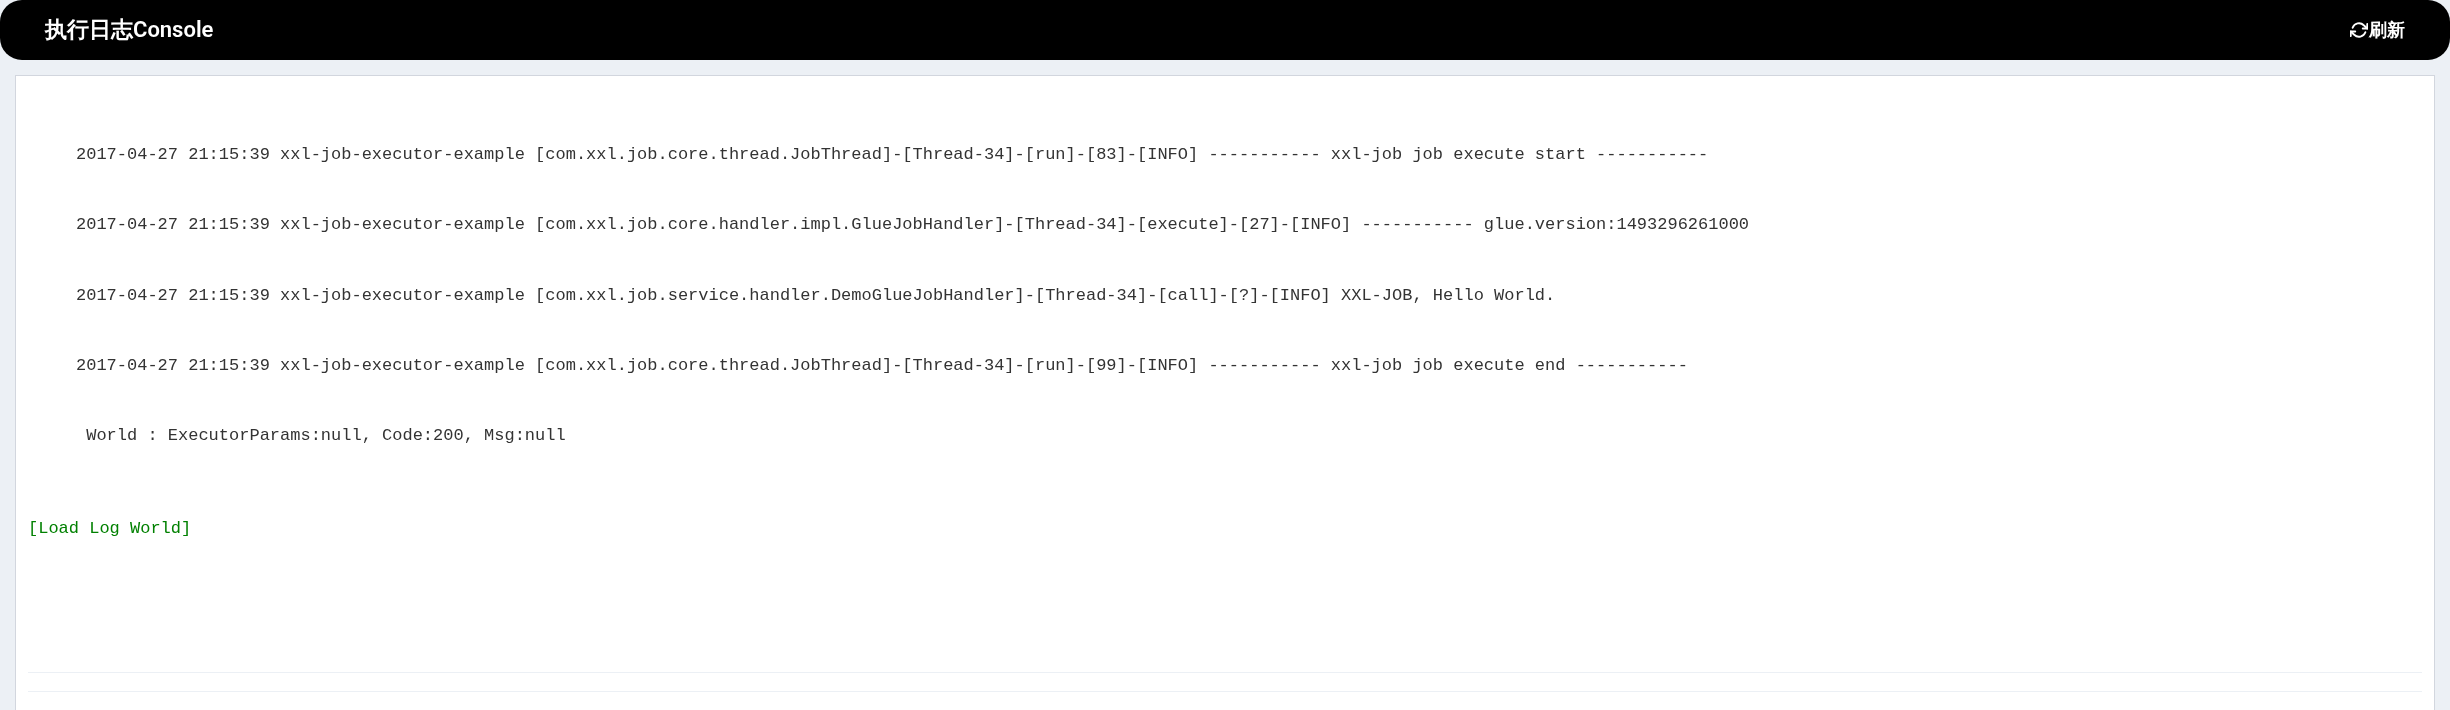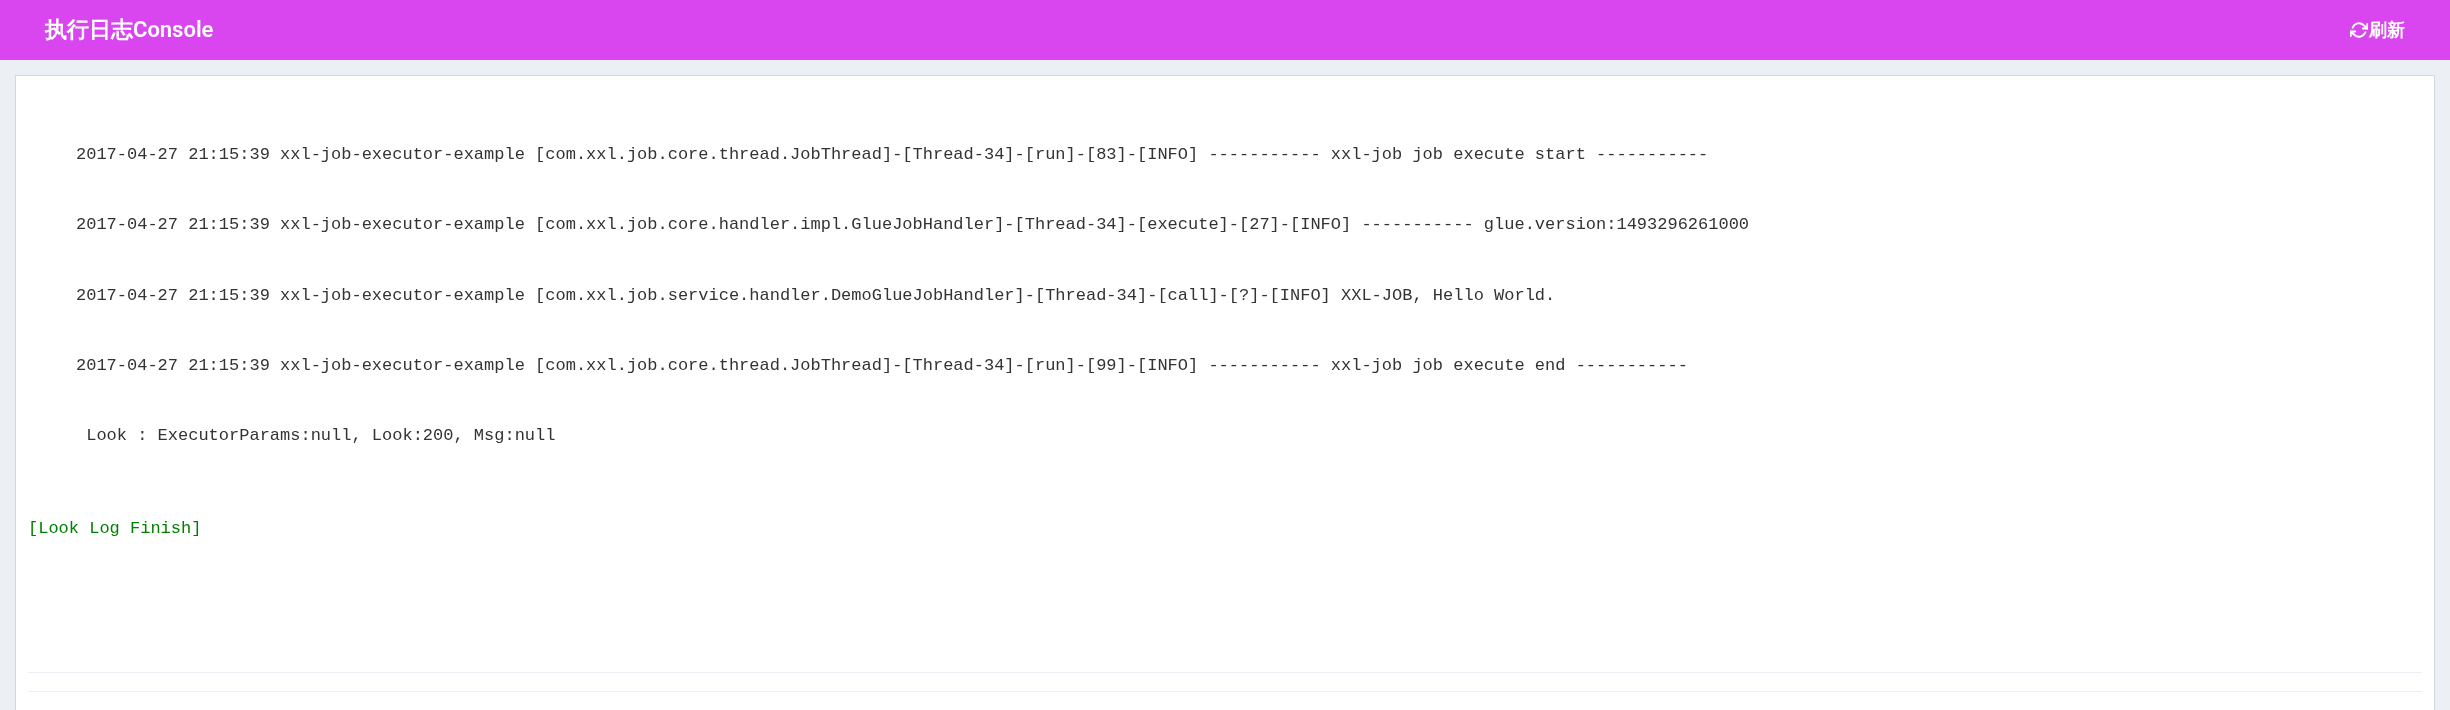--- a/index.html
+++ b/index.html
@@ -6,27 +6,28 @@
       margin: 0;
       padding: 0;
       box-sizing: border-box;
     }
     body {
       font-family: -apple-system, BlinkMacSystemFont, "Segoe UI", Roboto, "Helvetica Neue", Arial, sans-serif;
       background-color: #ecf0f5;
       min-height: 710px;
     }
     .header {
-      background-color: #d946ef;
+      background-color: #000000;
       color: #ffffff;
       padding: 16px 45px;
       display: flex;
       justify-content: space-between;
       align-items: center;
       height: 60px;
+      border-radius: 22px;
     }
     .header-title {
       font-size: 22px;
       font-weight: 600;
     }
     .refresh-button {
       display: flex;
       align-items: center;
       gap: 1px;
       color: #ffffff;
@@ -96,21 +97,21 @@
   </button>
 </div>
 
 <div class="content-wrapper">
   <div class="log-panel">
     <div class="log-content">
       <span class="log-line">2017-04-27 21:15:39 xxl-job-executor-example [com.xxl.job.core.thread.JobThread]-[Thread-34]-[run]-[83]-[INFO] ----------- xxl-job job execute start -----------</span>
       <span class="log-line">2017-04-27 21:15:39 xxl-job-executor-example [com.xxl.job.core.handler.impl.GlueJobHandler]-[Thread-34]-[execute]-[27]-[INFO] ----------- glue.version:1493296261000</span>
       <span class="log-line">2017-04-27 21:15:39 xxl-job-executor-example [com.xxl.job.service.handler.DemoGlueJobHandler]-[Thread-34]-[call]-[?]-[INFO] XXL-JOB, Hello World.</span>
       <span class="log-line">2017-04-27 21:15:39 xxl-job-executor-example [com.xxl.job.core.thread.JobThread]-[Thread-34]-[run]-[99]-[INFO] ----------- xxl-job job execute end -----------</span>
-      <span class="log-line"> Look : ExecutorParams:null, Look:200, Msg:null</span>
-      <span class="log-finish">[Look Log Finish]</span>
+      <span class="log-line"> World : ExecutorParams:null, Code:200, Msg:null</span>
+      <span class="log-finish">[Load Log World]</span>
     </div>
     <div class="divider-space"></div>
     <hr class="divider">
     <div class="divider-gap"></div>
     <hr class="divider">
   </div>
 </div>
 
 </body></html>

